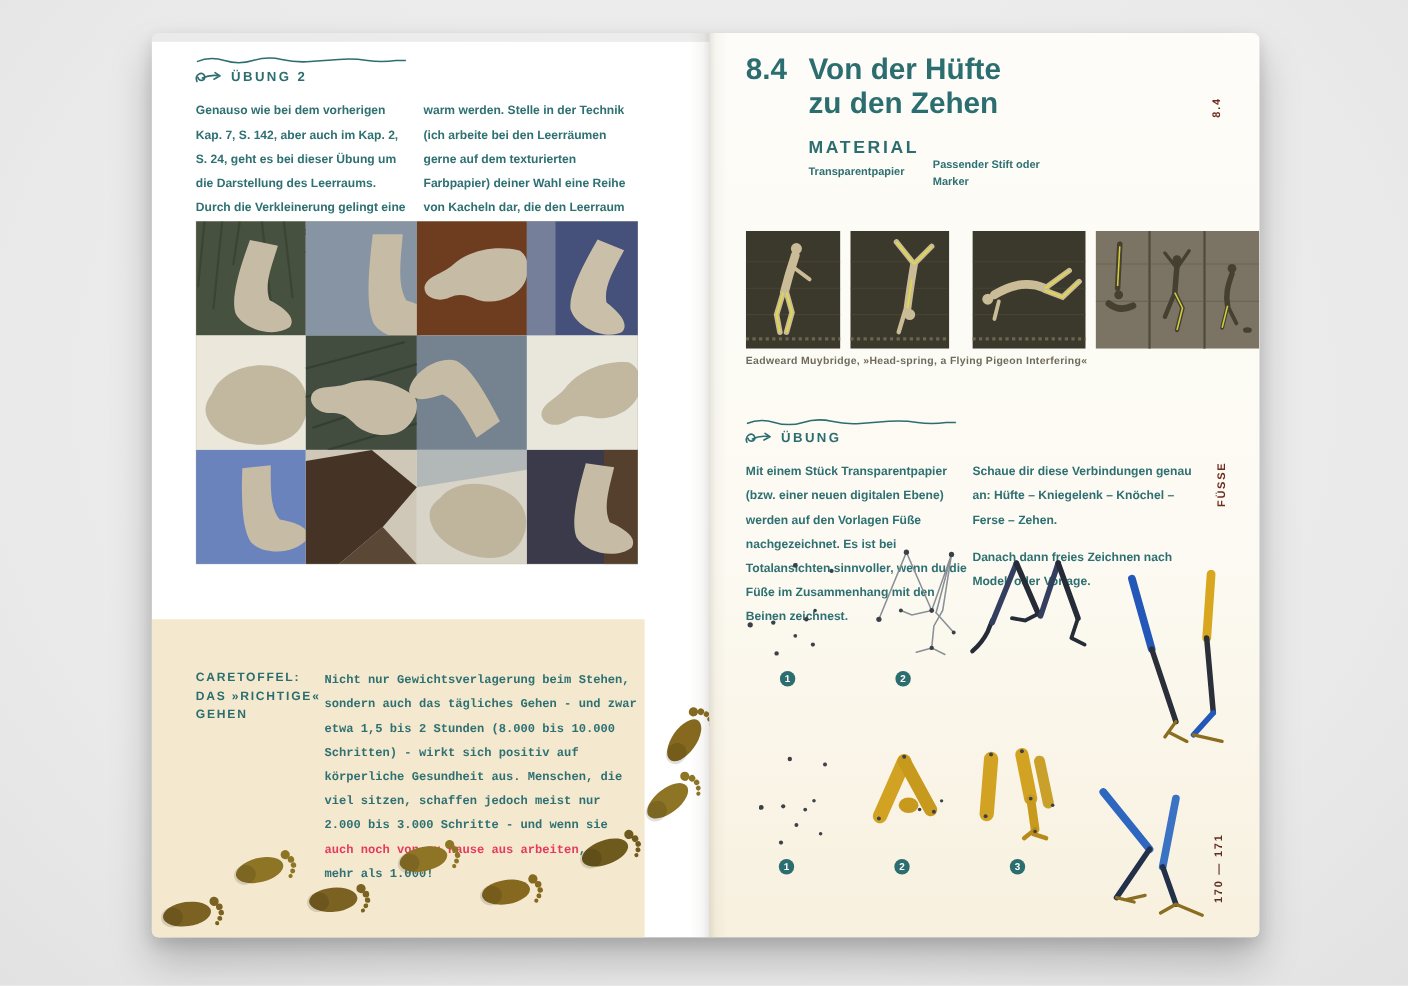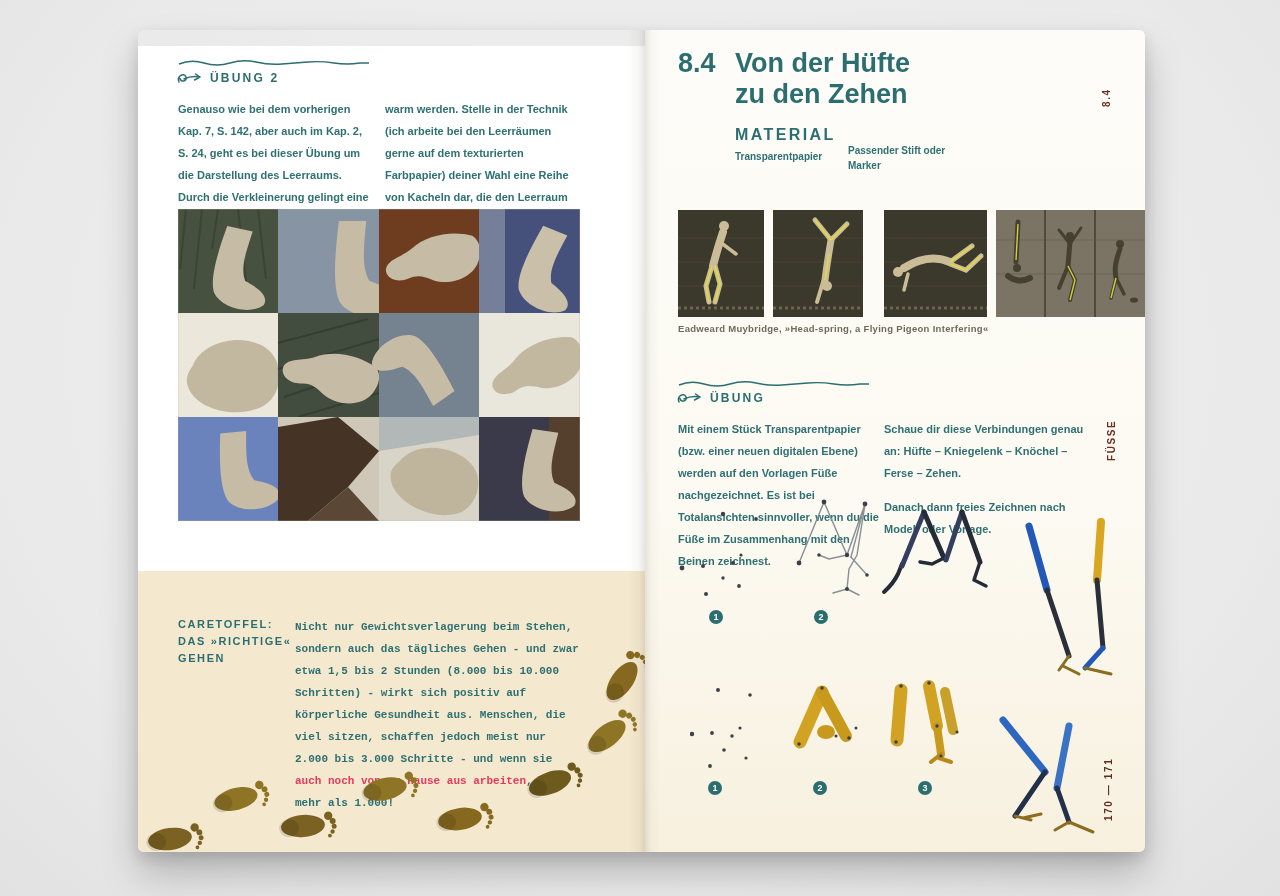--- a/index.html
+++ b/index.html
@@ -1,41 +1,41 @@
 <!DOCTYPE html>
 <html><head>
 <meta charset="utf-8">
 <style>
   html,body{margin:0;padding:0;}
   body{width:1280px;height:896px;background:#ececec;font-family:"Liberation Sans",sans-serif;overflow:hidden;}
   .stage{position:relative;width:1280px;height:896px;background:radial-gradient(ellipse at 50% 40%, #f0f0f0 0%, #eaeaea 70%, #e2e2e2 100%);}
   .book{position:absolute;left:138px;top:30px;width:1007px;height:822px;border-radius:6px;overflow:hidden;
         box-shadow:0 22px 38px rgba(0,0,0,0.22), 0 6px 14px rgba(0,0,0,0.12);}
-  .page-left{position:absolute;left:0;top:16px;width:507px;height:822px;background:#ffffff;}
+  .page-left{position:absolute;left:0;top:8px;width:507px;height:822px;background:#ffffff;}
   .page-right{position:absolute;left:507px;top:0;width:500px;height:872px;overflow:hidden;
         background:linear-gradient(180deg,#fdfcf8 0%,#fcfaf2 55%,#f7efdc 100%);}
   .spine{position:absolute;left:489px;top:0;width:34px;height:822px;pointer-events:none;
         background:linear-gradient(90deg,rgba(0,0,0,0) 0%,rgba(90,80,60,0.05) 35%,rgba(90,80,60,0.14) 52%,rgba(90,80,60,0.04) 70%,rgba(0,0,0,0) 100%);}
   .ex-head{position:absolute;display:flex;align-items:center;gap:8px;}
   .ex-title{font-size:12px;font-weight:700;letter-spacing:2.2px;color:#2c6e70;}
   .bodytxt{font-size:11px;line-height:22px;font-weight:700;color:#2f7072;}
   .col{position:absolute;}
   .caret-label{font-size:11px;font-weight:700;letter-spacing:1.6px;line-height:17px;color:#2c6e70;}
   .hl{color:#e6395c;}
   .chapnum{position:absolute;font-size:27px;font-weight:700;color:#2c6e70;}
   .bigtitle{position:absolute;font-size:27px;line-height:31px;font-weight:700;color:#2c6e70;}
   .speclabel{font-size:16px;font-weight:700;letter-spacing:2.4px;color:#2c6e70;margin-bottom:6px;}
   .spectext{font-size:10px;line-height:14.5px;font-weight:700;color:#2f7072;}
   .caption{position:absolute;font-size:9.5px;font-weight:700;letter-spacing:0.3px;color:#6f6a5e;}
   .vtab{position:absolute;transform:rotate(-90deg);transform-origin:left bottom;white-space:nowrap;
         font-size:10px;font-weight:700;letter-spacing:1.6px;color:#6e2b1e;}
   .stepnum{position:absolute;width:14px;height:14px;border-radius:50%;background:#2c6e70;color:#fff;
         font-size:9px;font-weight:700;display:flex;align-items:center;justify-content:center;}
   .photo{position:absolute;top:180px;height:107px;}
-  .cream{position:absolute;left:0;top:525px;width:507px;height:297px;background:#f4e9cf;}
+  .cream{position:absolute;left:0;top:525px;width:448px;height:297px;background:#f4e9cf;}
   svg{display:block;}
 </style>
 </head>
 <body>
 
 <div class="stage">
   <div class="book">
 
     <div class="page-left">
 

